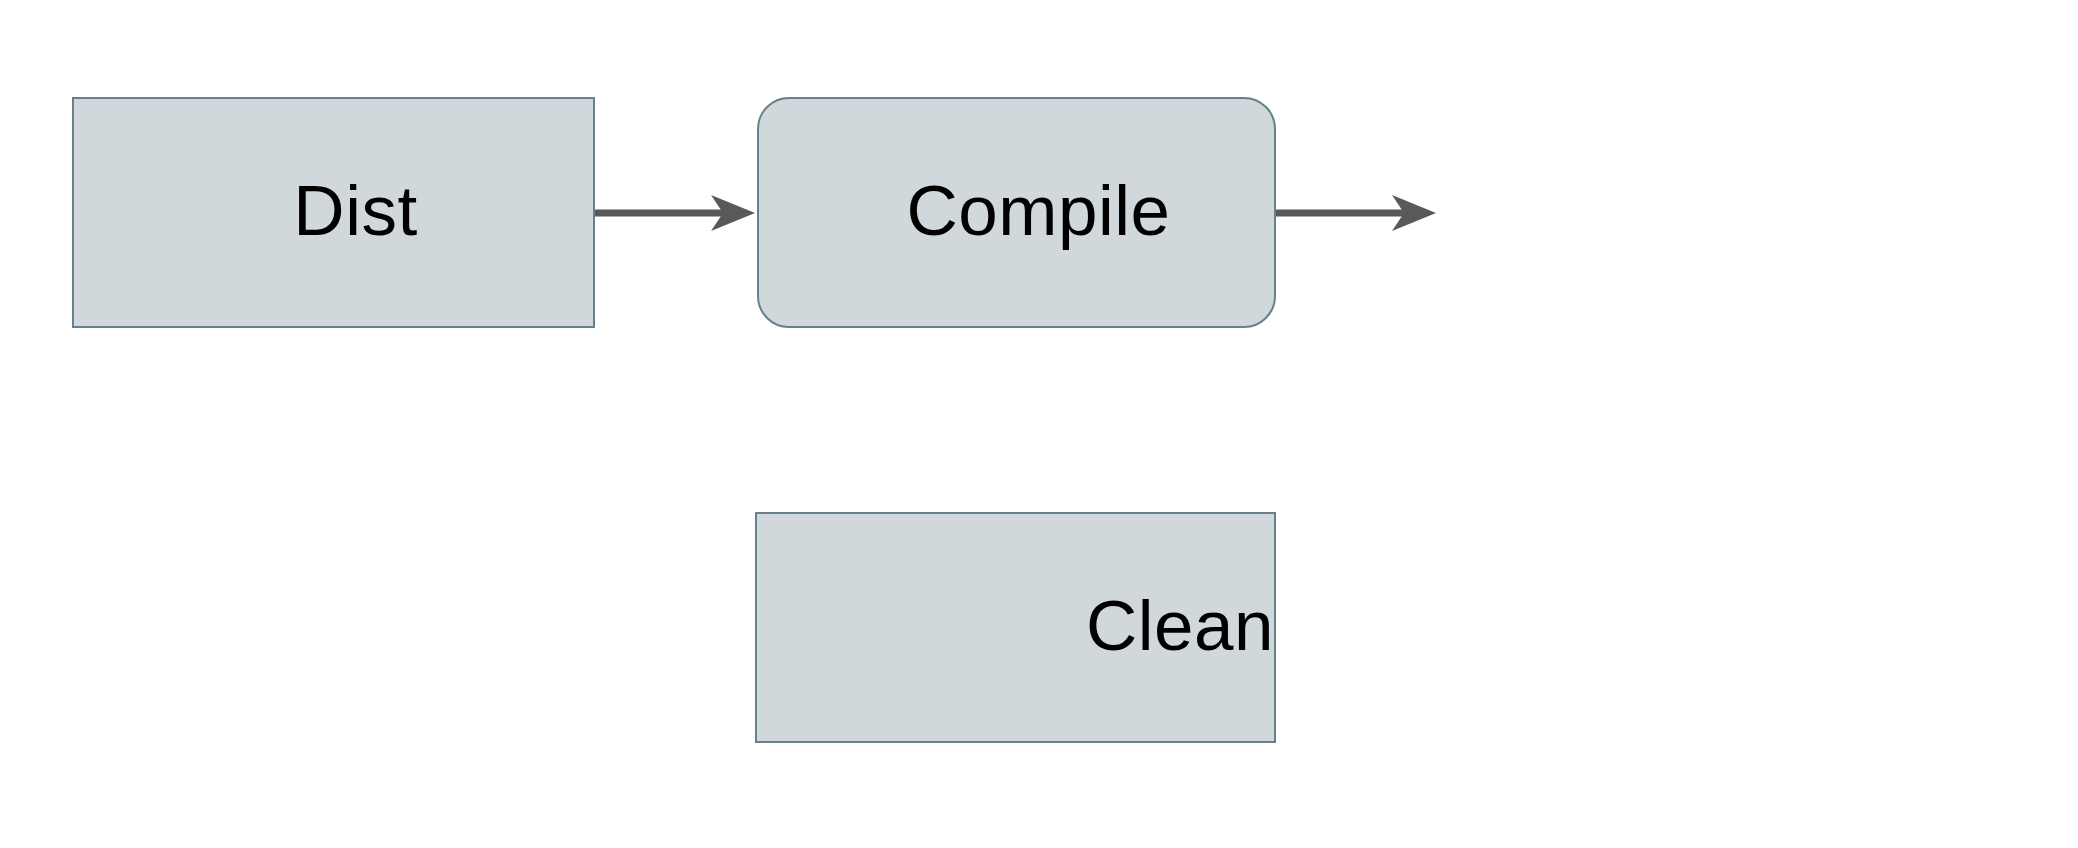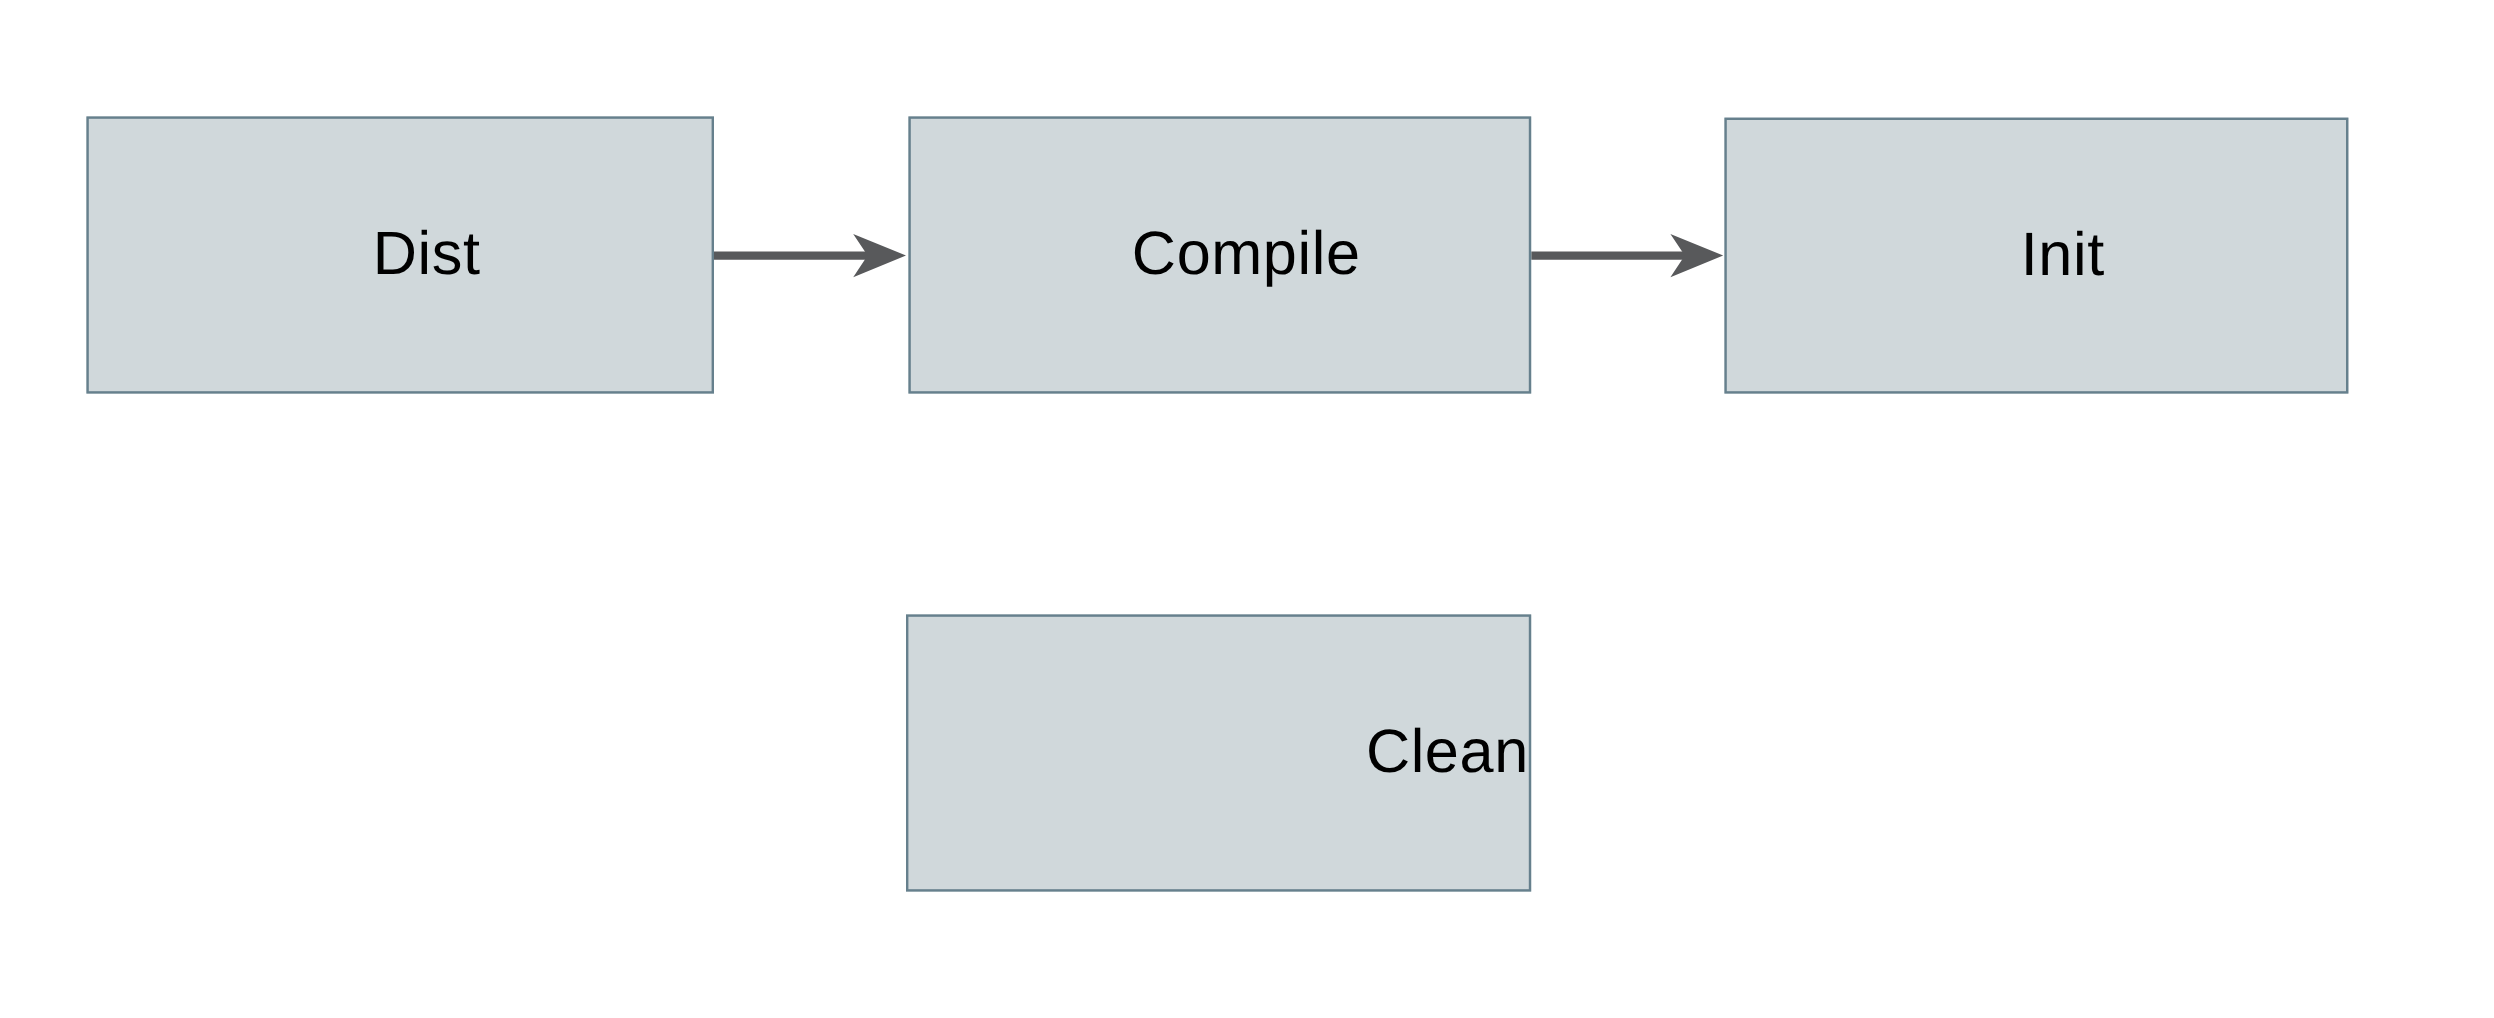--- a/index.html
+++ b/index.html
@@ -26,30 +26,30 @@
   .node {
     position: absolute;
     box-sizing: border-box;
     background: #d0d8db;
     border: 2px solid #66808d;
     display: flex;
     align-items: center;
     justify-content: center;
   }
   .node span {
-    font-size: 51px;
+    font-size: 71px;
     line-height: 1;
     color: #000000;
     letter-spacing: 0.5px;
     white-space: nowrap;
     transform: translateY(-2px);
     margin-left: 44px;
   }
   .node-dist    { left: 72px;   top: 97px;  width: 523px; height: 231px; }
-  .node-compile { left: 757px;  top: 97px;  width: 519px; height: 231px; }
+  .node-compile { left: 757px;  top: 97px;  width: 519px; height: 231px; border-radius: 32px; }
   .node-init    { left: 1437px; top: 98px;  width: 520px; height: 230px; }
   .node-clean   { left: 755px;  top: 512px; width: 521px; height: 231px; justify-content: flex-end; }
 </style>
 </head>
 <body>
 
 <div class="canvas">
 
   <svg class="edges-layer" viewBox="0 0 2078 848" xmlns="http://www.w3.org/2000/svg">
     <g>
@@ -63,21 +63,18 @@
   </svg>
 
   <div class="node node-dist">
     <span>Dist</span>
   </div>
 
   <div class="node node-compile">
     <span>Compile</span>
   </div>
 
-  <div class="node node-init">
-    <span>Init</span>
-  </div>
 
   <div class="node node-clean">
     <span>Clean</span>
   </div>
 
 </div>
 
 </body></html>

